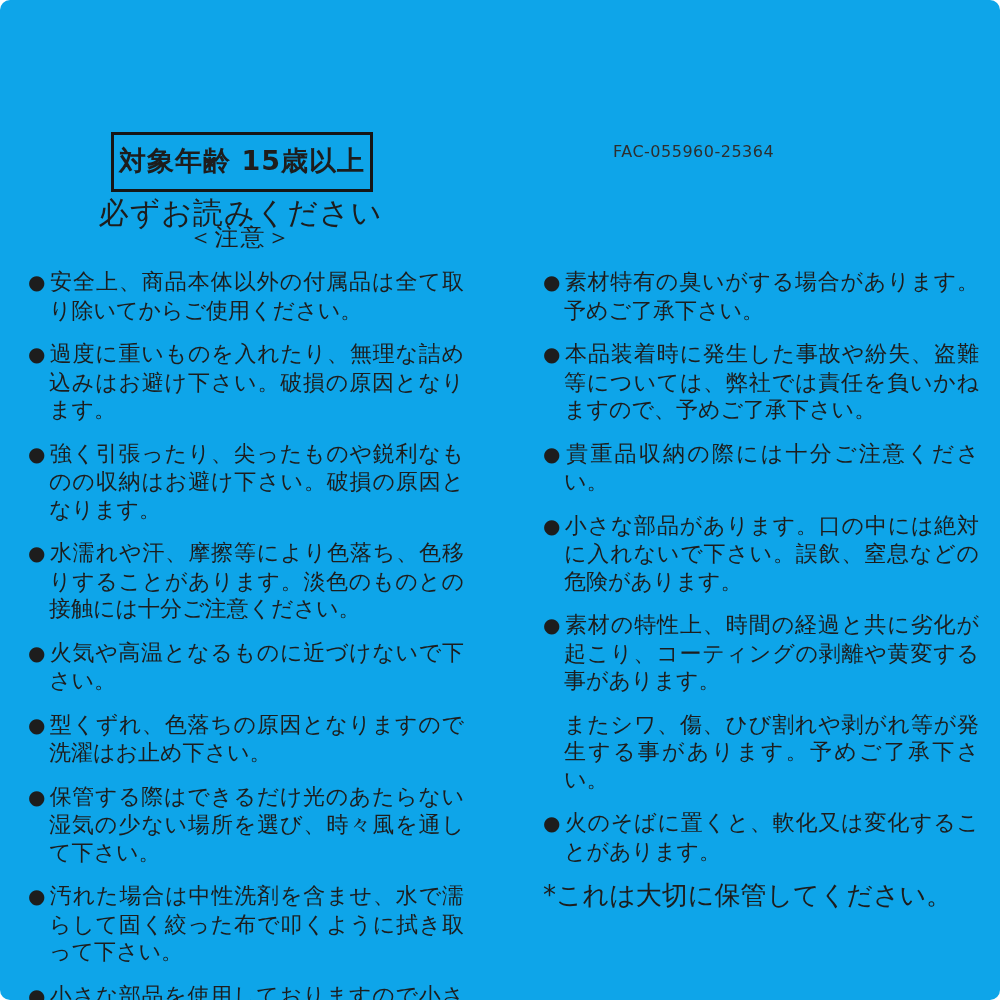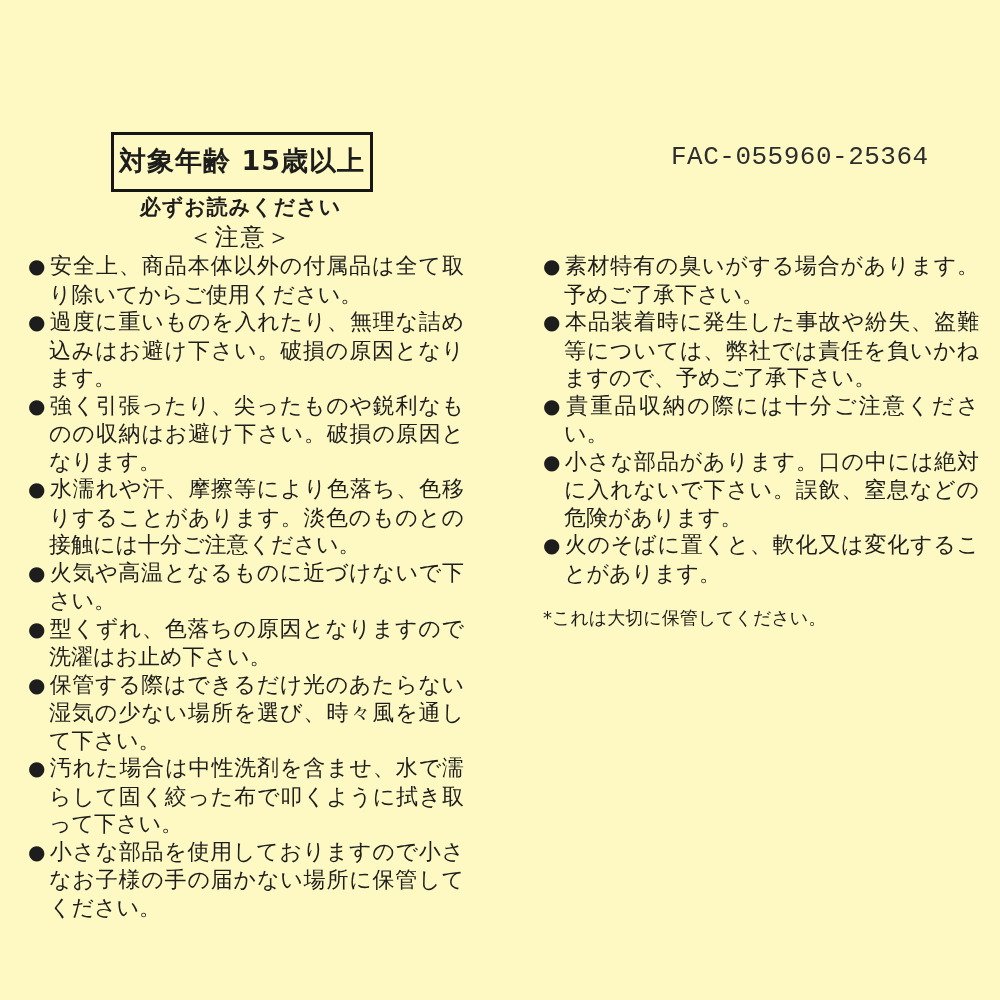--- a/index.html
+++ b/index.html
@@ -11,63 +11,63 @@
     height: 1000px;
     background: #ffffff;
     color: #1d1d1d;
     font-family: "DejaVu Sans", "Liberation Sans", sans-serif;
     position: relative;
     overflow: hidden;
   }
   .page {
     position: absolute;
     inset: 0;
-    background: #fef9c3;
+    background: #0ea5e9;
+    border-radius: 10px;
   }
   
   .age-box {
     position: absolute;
     left: 111px;
     top: 132px;
     width: 256px;
     border: 3px solid #161616;
     text-align: center;
     padding: 8px 0 10px;
     font-size: 27px;
     font-weight: bold;
     letter-spacing: 1px;
   }
   .must-read {
     position: absolute;
     left: 93px;
     top: 193px;
     width: 295px;
     text-align: center;
-    font-size: 21px;
-    font-weight: bold;
+    font-size: 30px;
+    font-weight: normal;
     letter-spacing: 1px;
   }
   .caution-title {
     position: absolute;
     left: 93px;
     top: 221px;
     width: 295px;
     text-align: center;
     font-size: 24px;
     font-weight: normal;
     letter-spacing: 2px;
   }
   .product-code {
     position: absolute;
-    left: 671px;
+    left: 613px;
     top: 142px;
-    font-size: 26px;
+    font-size: 16px;
     letter-spacing: 0.5px;
     color: #2e2e2e;
-    font-family: Liberation Mono, monospace;
   }
   
   .notes {
     margin: 0;
     padding: 0;
     list-style: none;
     font-size: 22px;
     line-height: 27.5px;
   }
   .col-left {
@@ -80,33 +80,34 @@
     position: absolute;
     left: 543px;
     top: 252px;
     width: 436px;
   }
   .note-line {
     padding-left: 21px;
     text-indent: -21px;
     text-align: justify;
     text-justify: inter-character;
+    margin-top: 16px;
   }
   .note-line.cont {
     text-indent: 0;
   }
   .bullet {
     display: inline-block;
     width: 21px;
     text-indent: 0;
     font-size: 20px;
   }
   .footnote {
     margin: 17px 0 0 0;
-    font-size: 18px;
+    font-size: 26px;
     line-height: 27.5px;
   }
 </style>
 </head>
 <body>
 
 <div class="page">
 
   <div class="age-box">
     <span>対象年齢 15歳以上</span>
@@ -156,19 +157,23 @@
         <li>
           <div class="note-line"><span class="bullet">●</span>本品装着時に発生した事故や紛失、盗難等については、弊社では責任を負いかねますので、予めご了承下さい。</div>
         </li>
         <li>
           <div class="note-line"><span class="bullet">●</span>貴重品収納の際には十分ご注意ください。</div>
         </li>
         <li>
           <div class="note-line"><span class="bullet">●</span>小さな部品があります。口の中には絶対に入れないで下さい。誤飲、窒息などの危険があります。</div>
         </li>
         <li>
+          <div class="note-line"><span class="bullet">●</span>素材の特性上、時間の経過と共に劣化が起こり、コーティングの剥離や黄変する事があります。</div>
+          <div class="note-line cont">またシワ、傷、ひび割れや剥がれ等が発生する事があります。予めご了承下さい。</div>
+        </li>
+        <li>
           <div class="note-line"><span class="bullet">●</span>火のそばに置くと、軟化又は変化することがあります。</div>
         </li>
       </ul>
     <p class="footnote">*これは大切に保管してください。</p>
   </div>
 
 </div>
 
 </body></html>

